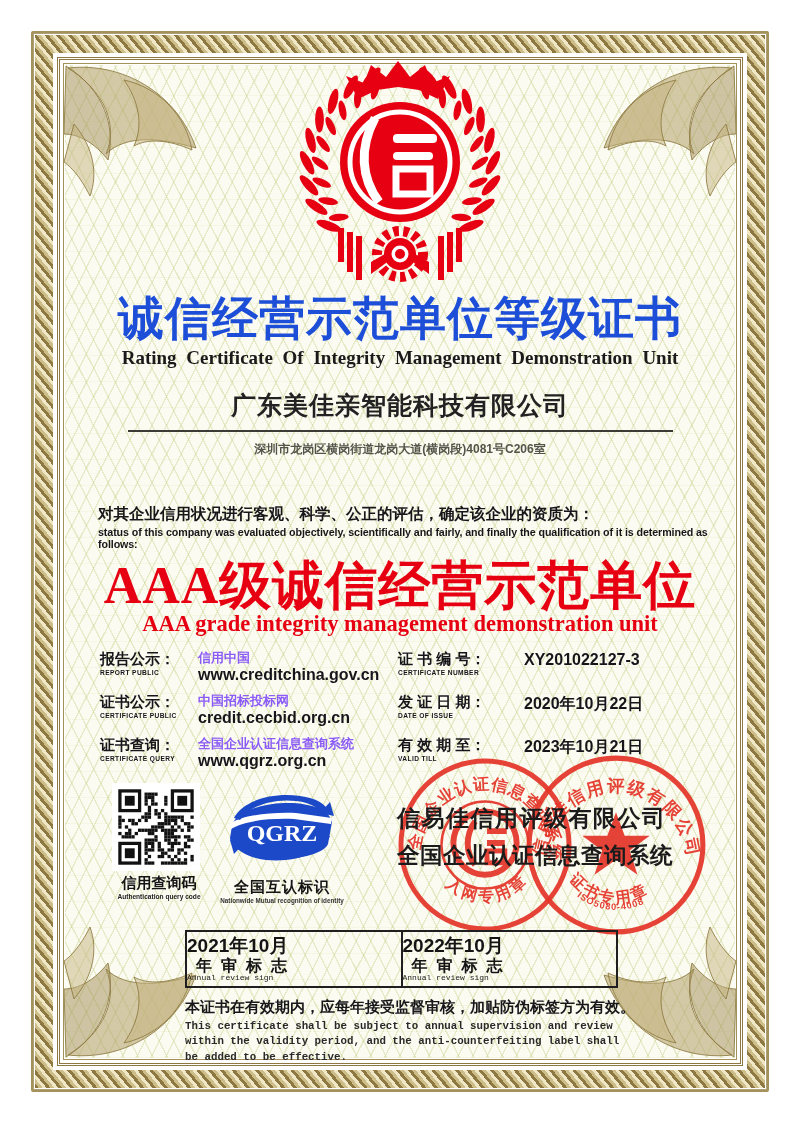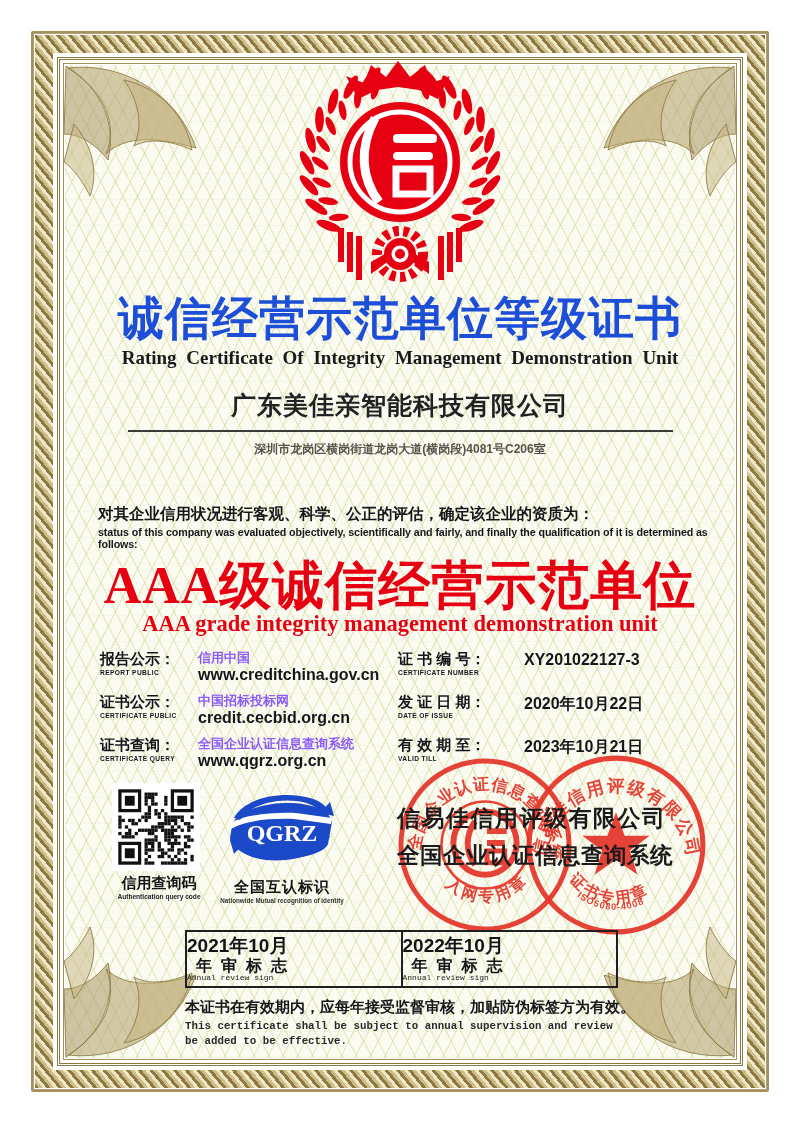--- a/index.html
+++ b/index.html
@@ -505,17 +505,18 @@
       <div class="date">2022年10月</div>
       <div class="lab">年审标志</div>
       <div class="en">Annual review sign</div>
     </div>
   </div>
 
   <div class="abs note">
     <div class="note-cn">本证书在有效期内，应每年接受监督审核，加贴防伪标签方为有效。</div>
     <div class="note-en">
       <div>This certificate shall be subject to annual supervision and review</div>
+      <div>within the validity period, and the anti-counterfeiting label shall</div>
       <div>be added to be effective.</div>
     </div>
   </div>
 
 </div>
 
 </body></html>

